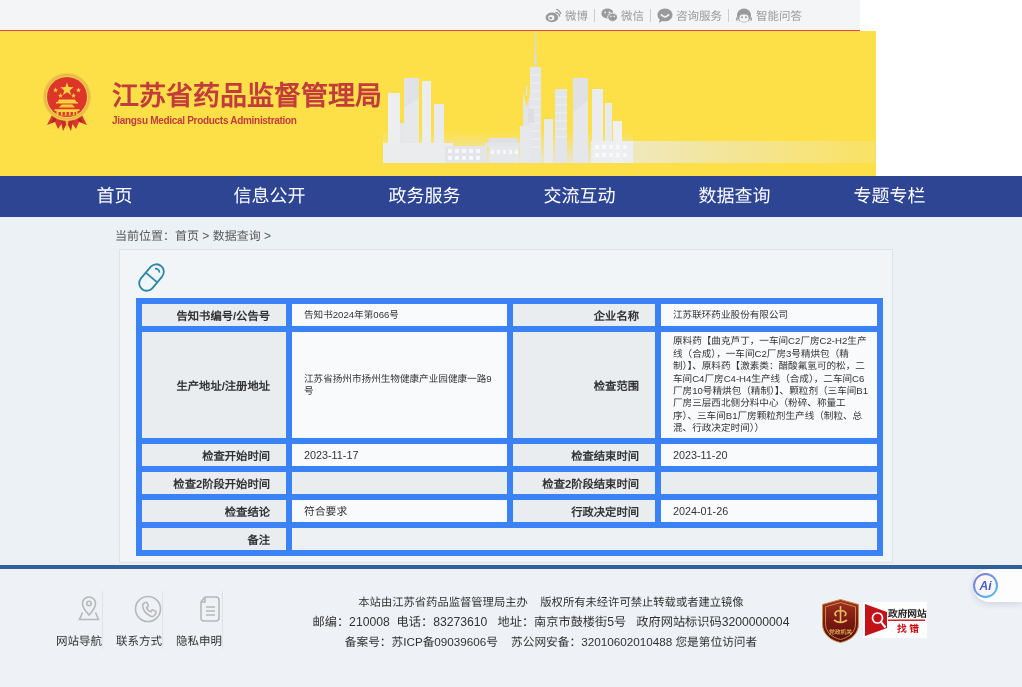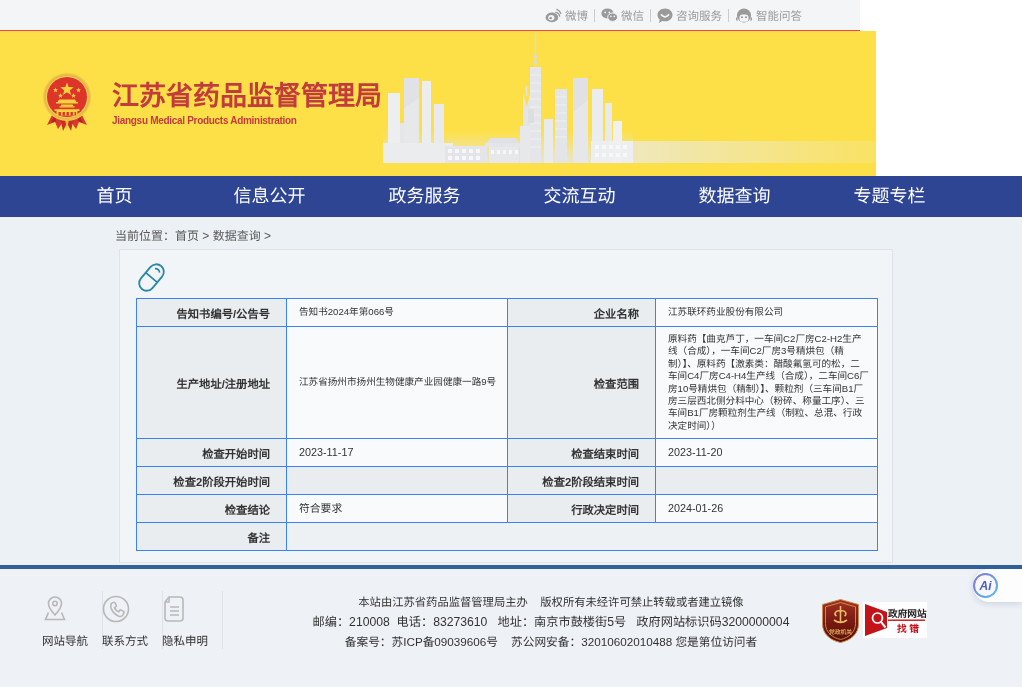--- a/index.html
+++ b/index.html
@@ -31,31 +31,31 @@
   #nav li { width:155px; text-align:center; line-height:41px; color:#fff; font-size:18px; }
 
   
   #main { position:absolute; left:0; top:217px; width:1022px; height:348px; background:#ecf1f5; }
   #crumb { position:absolute; left:115px; top:9px; font-size:12px; color:#5a5a5a; }
   #cbox { position:absolute; left:119px; top:32px; width:774px; height:314px;
     background:#f1f5f8; border:1px solid #dfe3e7; }
   #pill { position:absolute; left:18px; top:13px; }
 
   table { border-collapse:collapse; position:absolute; left:16px; top:48px; table-layout:fixed; }
-  td { border:1px solid #3b82f6; color:#333; vertical-align:middle; }
+  td { border:6px solid #3b82f6; color:#333; vertical-align:middle; }
   td.l { background:#e9edf0; font-size:11.3px; font-weight:bold; text-align:right; padding-right:16px; }
   td.v { background:#f8fafc; font-size:9.6px; padding-left:12px; padding-right:8px; line-height:12.4px; }
   td.g { background:#e9edf0; }
   td.h { background:#edf1f4; }
   td.d { font-size:10.8px; }
 
   
   #fline { position:absolute; left:0; top:565px; width:1022px; height:4px; background:#30619b; }
   #footer { position:absolute; left:0; top:569px; width:1022px; height:118px; background:#eef1f5; }
-  .fico { position:absolute; top:26px; width:60px; text-align:left; color:#333; }
+  .fico { position:absolute; top:26px; width:60px; text-align:right; color:#333; }
   .fico .lab { font-size:11.5px; margin-top:5px; }
   .fsep { position:absolute; top:22px; width:1px; height:58px; background:#dfe3e7; }
   #ftext { position:absolute; left:251px; top:24px; width:600px; text-align:center; color:#333; }
   #ftext .t1 { font-size:11.3px; line-height:19px; }
   #ftext .t2 { font-size:12.2px; line-height:20px; }
   #ftext .t3 { font-size:11.7px; line-height:20px; }
 
   
   #aibtn { position:absolute; left:973px; top:569px; width:49px; height:33px;
     background:#fdfdfe; border-radius:17px 0 0 17px; box-shadow:0 2px 6px rgba(60,80,140,.18);

